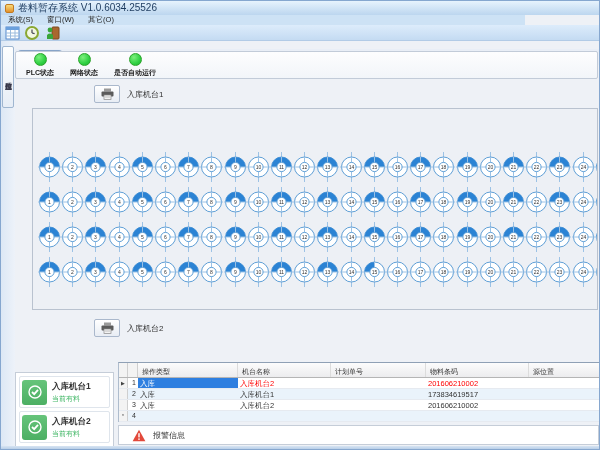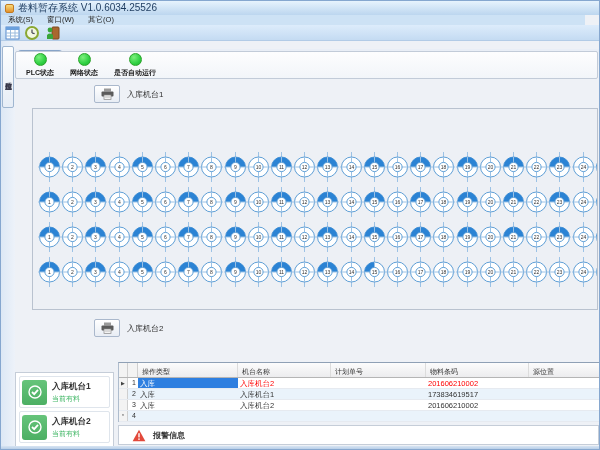--- a/index.html
+++ b/index.html
@@ -4,21 +4,21 @@
 <style>
   * { margin:0; padding:0; box-sizing:border-box; }
   html,body { width:600px; height:450px; font-family:"Liberation Sans",sans-serif; }
   .window { position:relative; width:600px; height:450px; background:#eef1f6; border:1px solid #86a7cf; overflow:hidden; }
 
   .titlebar { position:absolute; left:0; top:0; width:600px; height:14px;
     background:linear-gradient(#e7f3fd,#bcd6ef); display:flex; align-items:center; gap:4px; padding-left:4px; }
   .app-icon { width:9px; height:9px; border-radius:2px; background:linear-gradient(#fadc7c,#e2912c); border:1px solid #c27a20; }
   .title-text { font-size:10px; color:#1c3a5e; }
 
-  .menubar { position:absolute; left:0; top:14px; width:584px; height:10px; background:#cde2f5; display:flex; align-items:center; }
+  .menubar { position:absolute; left:0; top:14px; width:524px; height:10px; background:#cde2f5; display:flex; align-items:center; }
   .menu-item { font-size:7.5px; color:#222; padding:0 7px; cursor:default; }
 
   .toolbar { position:absolute; left:0; top:24px; width:600px; height:16px;
     background:linear-gradient(#ddecfb,#c4dbf2); border-bottom:1px solid #b2cbe6; display:flex; align-items:center; gap:4px; padding-left:3px; }
   .tool-btn { width:16px; height:15px; display:flex; align-items:center; justify-content:center; border-radius:2px; }
 
   .tabstrip { position:absolute; left:0; top:48px; width:600px; height:16px; background:#e9eef6; }
   .mini-panel-icon { position:absolute; left:2px; top:3px; width:10px; height:10px; background:#fff; border:1px solid #8aa5c5; }
   .mini-panel-icon::before { content:""; position:absolute; left:0; top:0; width:3px; height:8px; background:#7aa3d6; }
   .tab { position:absolute; left:17px; top:1px; width:44px; height:15px; background:linear-gradient(#ffffff,#f0f4fa);
@@ -60,21 +60,21 @@
   .t-row { display:flex; height:11px; border-bottom:1px solid #e6eaf0; }
   .t-row.alt { background:#eaf3fb; }
   .tc { font-size:7.5px; color:#333; padding:1px 0 0 2px; overflow:hidden; white-space:nowrap; }
   .sel-col { background:#f3f3f3; border-right:1px solid #cfcfcf; font-size:5px; color:#444; text-align:center; padding-top:2px; }
   .num-col { font-size:7px; color:#333; text-align:right; padding:1px 2px 0 0; }
   .cell-selected { background:#2e7fe0; color:#fff !important; }
   .cell-red { color:#f00; }
 
   .alarm-panel { position:absolute; left:117px; top:424px; width:481px; height:20px; background:#fff;
     border:1px solid #c5cdd8; display:flex; align-items:center; gap:7px; padding-left:13px; }
-  .alarm-label { font-size:8px; font-weight:bold; color:#333; }
+  .alarm-label { font-size:8px; font-weight:normal; color:#333; }
 
   .bottom-edge { position:absolute; left:0; bottom:0; width:600px; height:3px; background:linear-gradient(#d7e4f2,#b9cfe8); }
 </style>
 </head>
 <body>
 
 <div class="window">
 
   <div class="titlebar">
     <div class="app-icon"></div>

